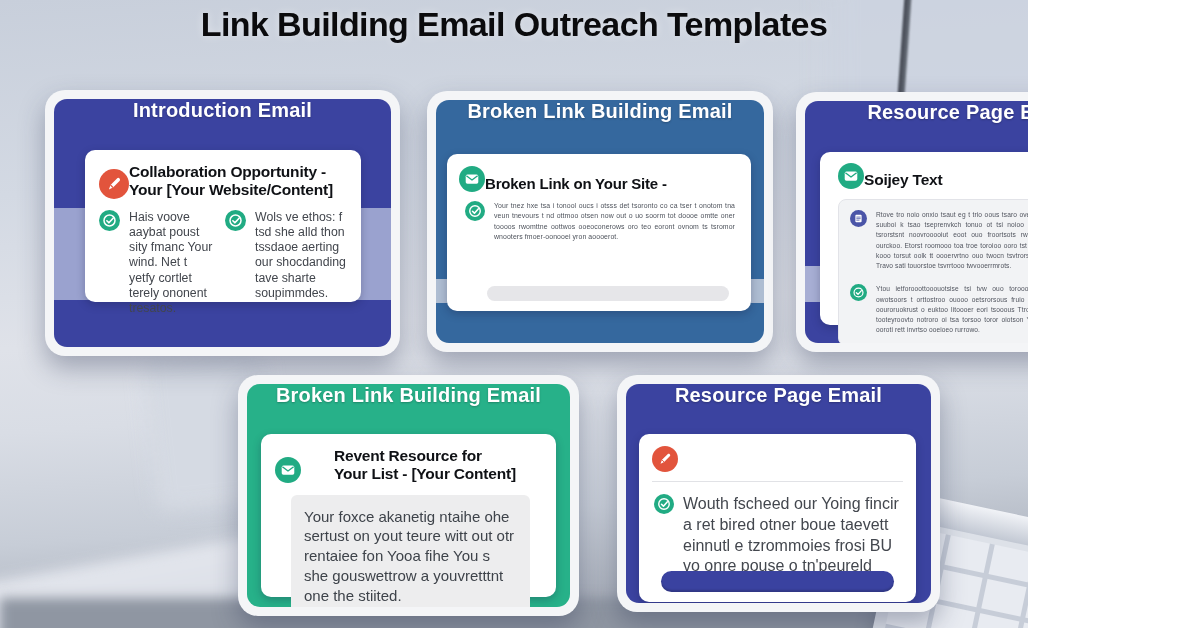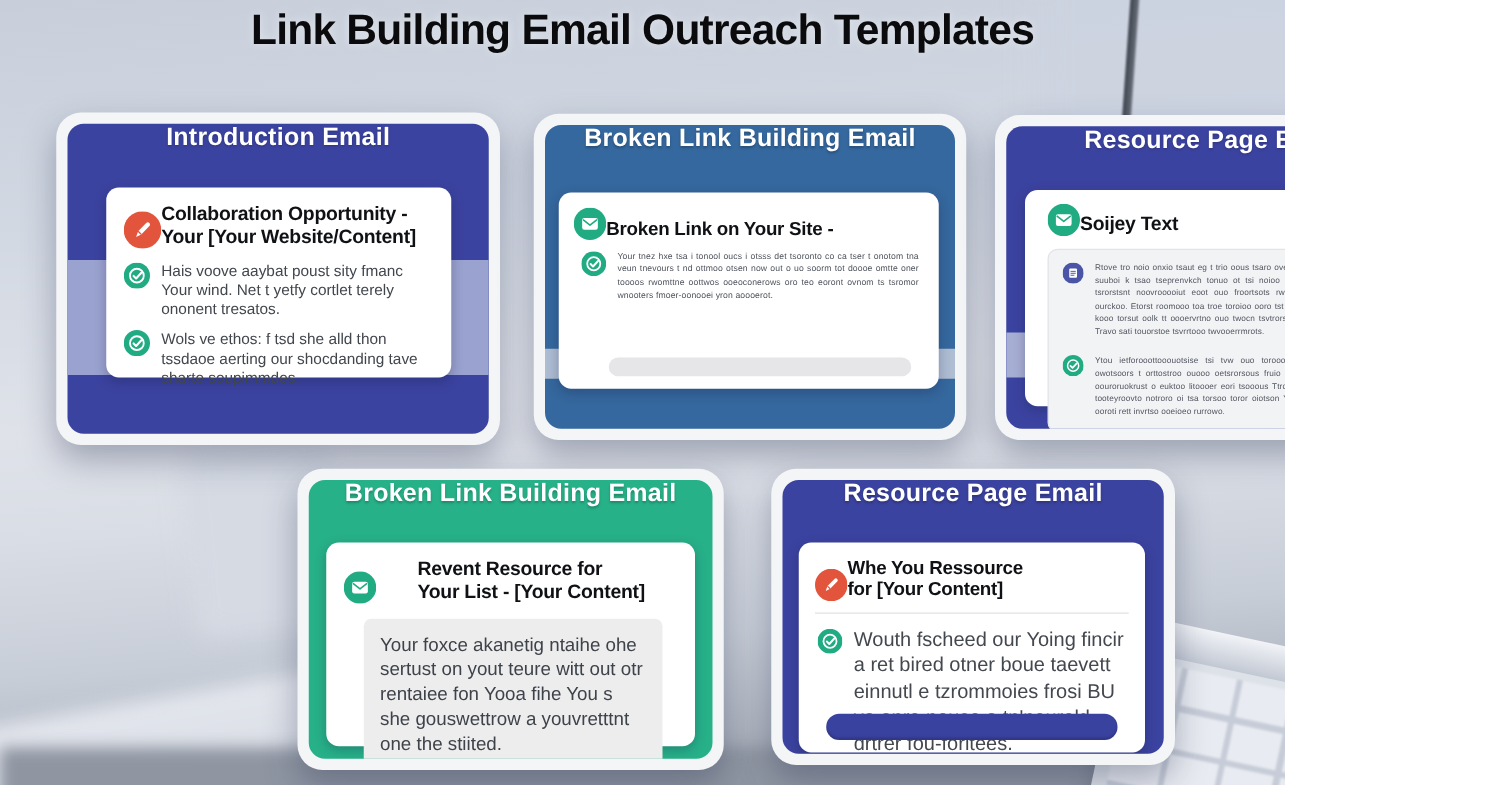--- a/index.html
+++ b/index.html
@@ -44,21 +44,21 @@
   .trow{display:flex;gap:0;align-items:flex-end;}
   .subj{font-weight:bold;color:#0f1115;line-height:1.15;letter-spacing:-.2px;text-wrap:balance;}
   .s1{font-size:15.5px;} .s2{font-size:15px;padding-top:4px;} .s3{font-size:15.5px;padding-top:3px;}
   .s4{font-size:15.5px;margin-left:33px;} .s5{font-size:15px;}
   .brow{display:flex;gap:9px;align-items:flex-start;}
   .icw{flex:none;display:block;}
   .ic{display:block;width:100%;height:100%;}
   .i30{width:30px;height:30px;} .i26{width:26px;height:26px;} .i21{width:21px;height:21px;}
   .i20{width:20px;height:20px;} .i18{width:17px;height:17px;}
   .btext{font-size:12.3px;color:#42464d;line-height:1.24;}
-  .c1items{margin-top:11px;display:flex;flex-direction:column;gap:9px;}
+  .c1items{margin-top:11px;display:flex;flex-direction:row;gap:9px;}
   .para2{margin:9px 6px 0 34px;font-size:9.3px;color:#3d424a;line-height:1.42;letter-spacing:.1px;text-align:justify;}
   .c2check{margin:9px 4px 0 6px;}
   .tiny{font-size:6.9px;color:#4d525b;line-height:1.5;text-align:justify;letter-spacing:.1px;}
   .pill{position:absolute;left:40px;right:22px;bottom:10px;height:15px;border-radius:8px;background:#e6e6e9;}
   .gpanel{margin-top:10px;background:#f2f3f5;border:1px solid #e2e3e8;border-radius:8px;padding:10px 11px;}
   .g2{margin-top:13px;}
   .tiny3{font-size:6.6px;color:#50545e;line-height:1.55;text-align:justify;letter-spacing:.1px;}
   .gbox{margin:12px 12px 0 16px;background:#ededee;border-radius:6px;padding:12px 13px;
     font-size:15px;color:#3e434a;line-height:1.32;}
   .divider{border-top:1px solid #e1e2e6;margin-top:9px;}
@@ -235,21 +235,20 @@
   <div class="card card5">
     <div class="ci bg-indigo">
       <div class="chead">Resource Page Email</div>
       <div class="wp wp5">
         <div class="trow">
           <span class="icw i26">
               <svg class="ic">
                 <use href="#i-pencil"></use>
               </svg>
             </span>
-          <div class="subj s5">Whe You Ressource for [Your Content]</div>
         </div>
         <div class="divider"></div>
         <div class="brow c5check">
           <span class="icw i20">
               <svg class="ic">
                 <use href="#i-check"></use>
               </svg>
             </span>
           <div class="c5text">Wouth fscheed our Yoing fincir a ret bired otner boue taevett einnutl e tzrommoies frosi BU vo onre pouse o tn'peureld drtrer fou-forltees.</div>
         </div>

